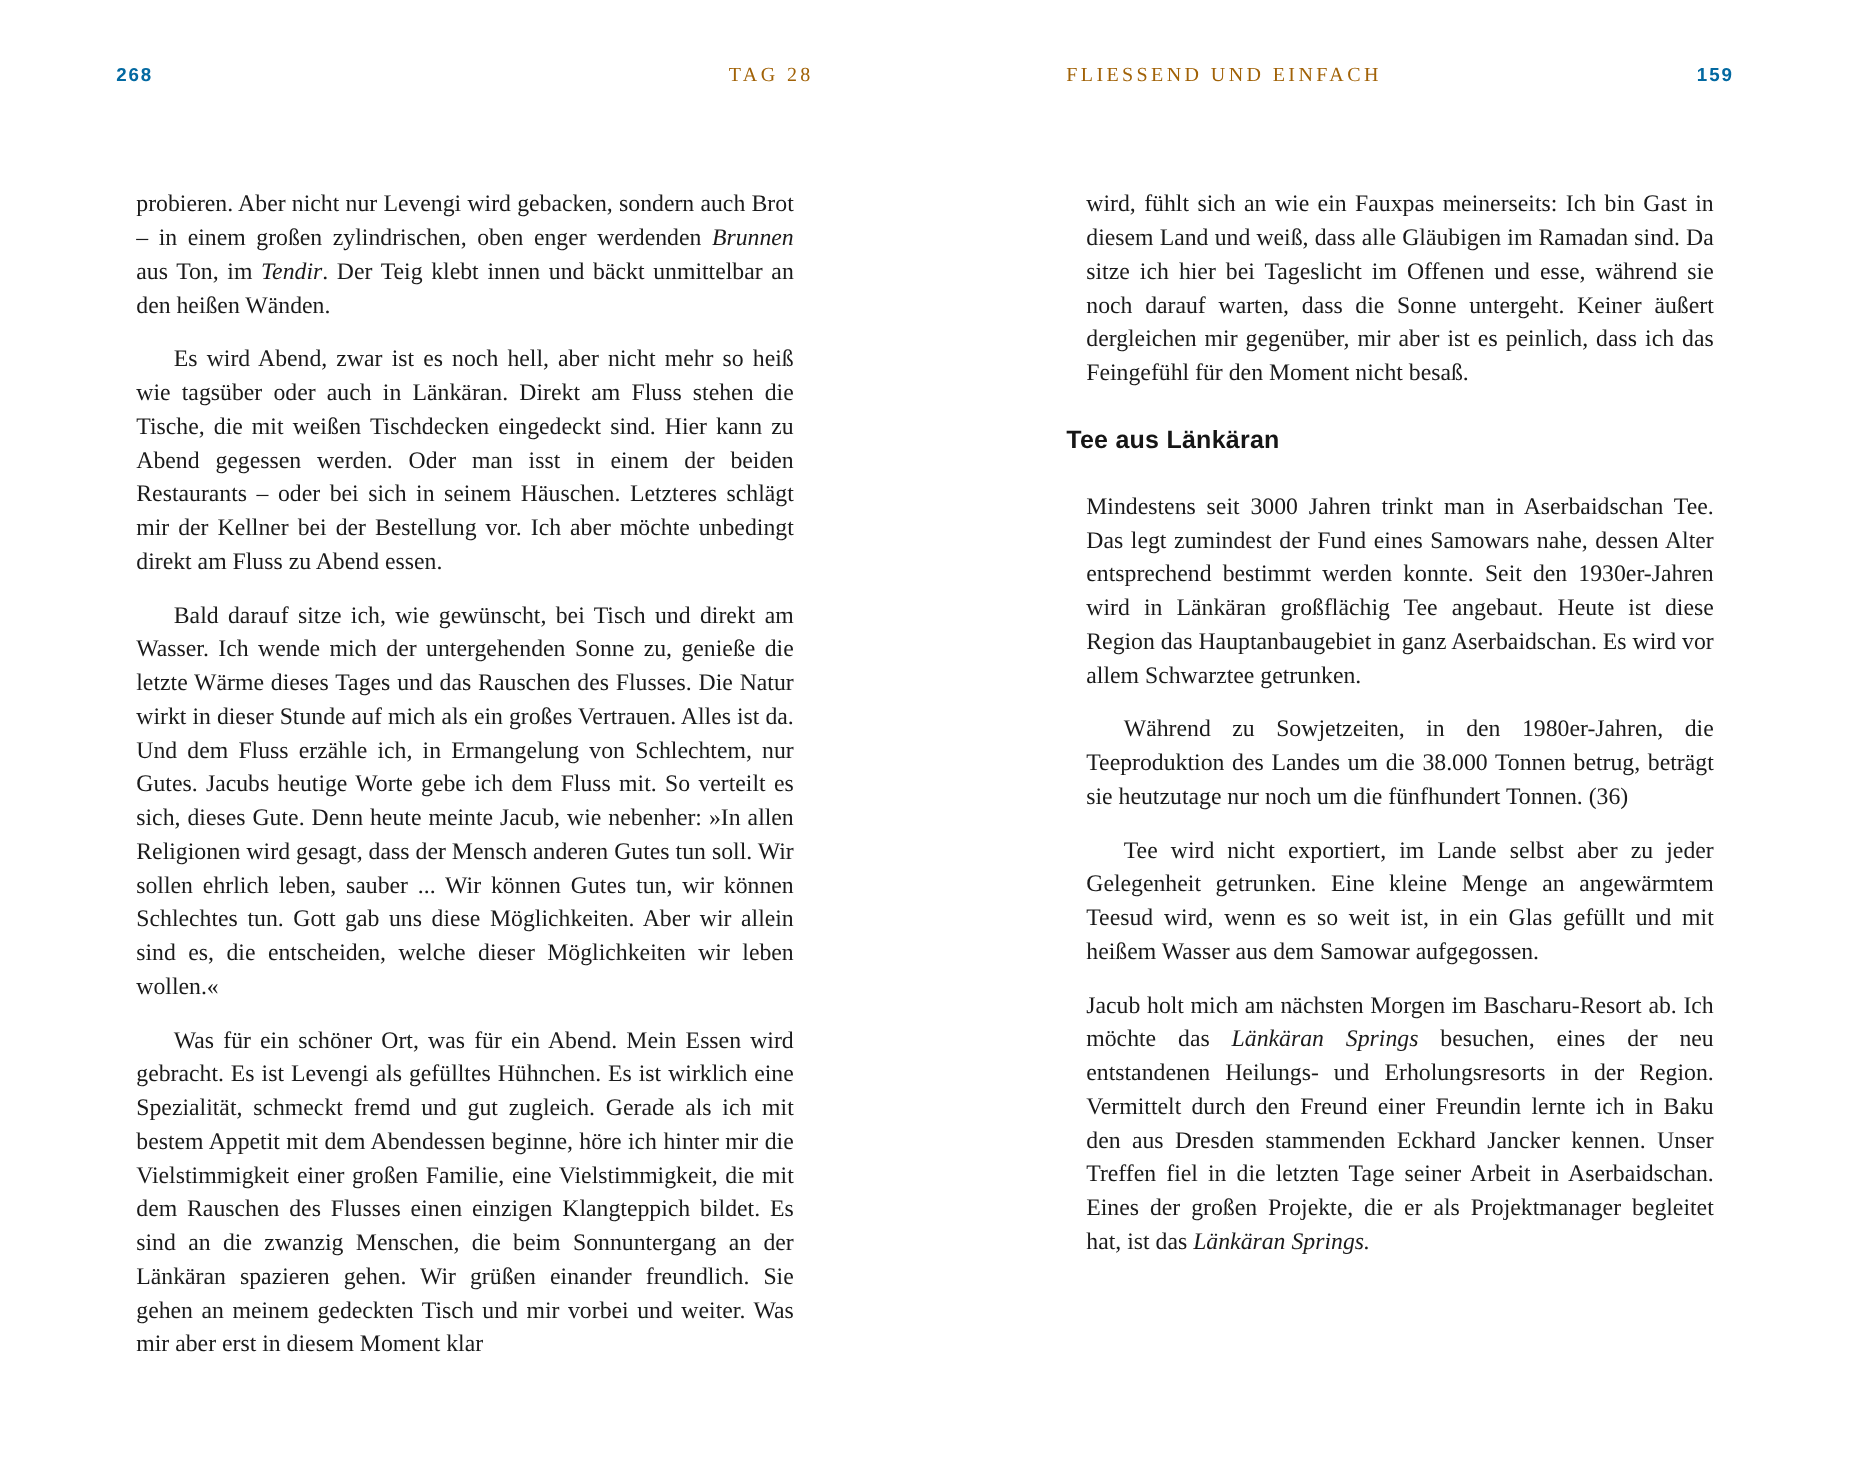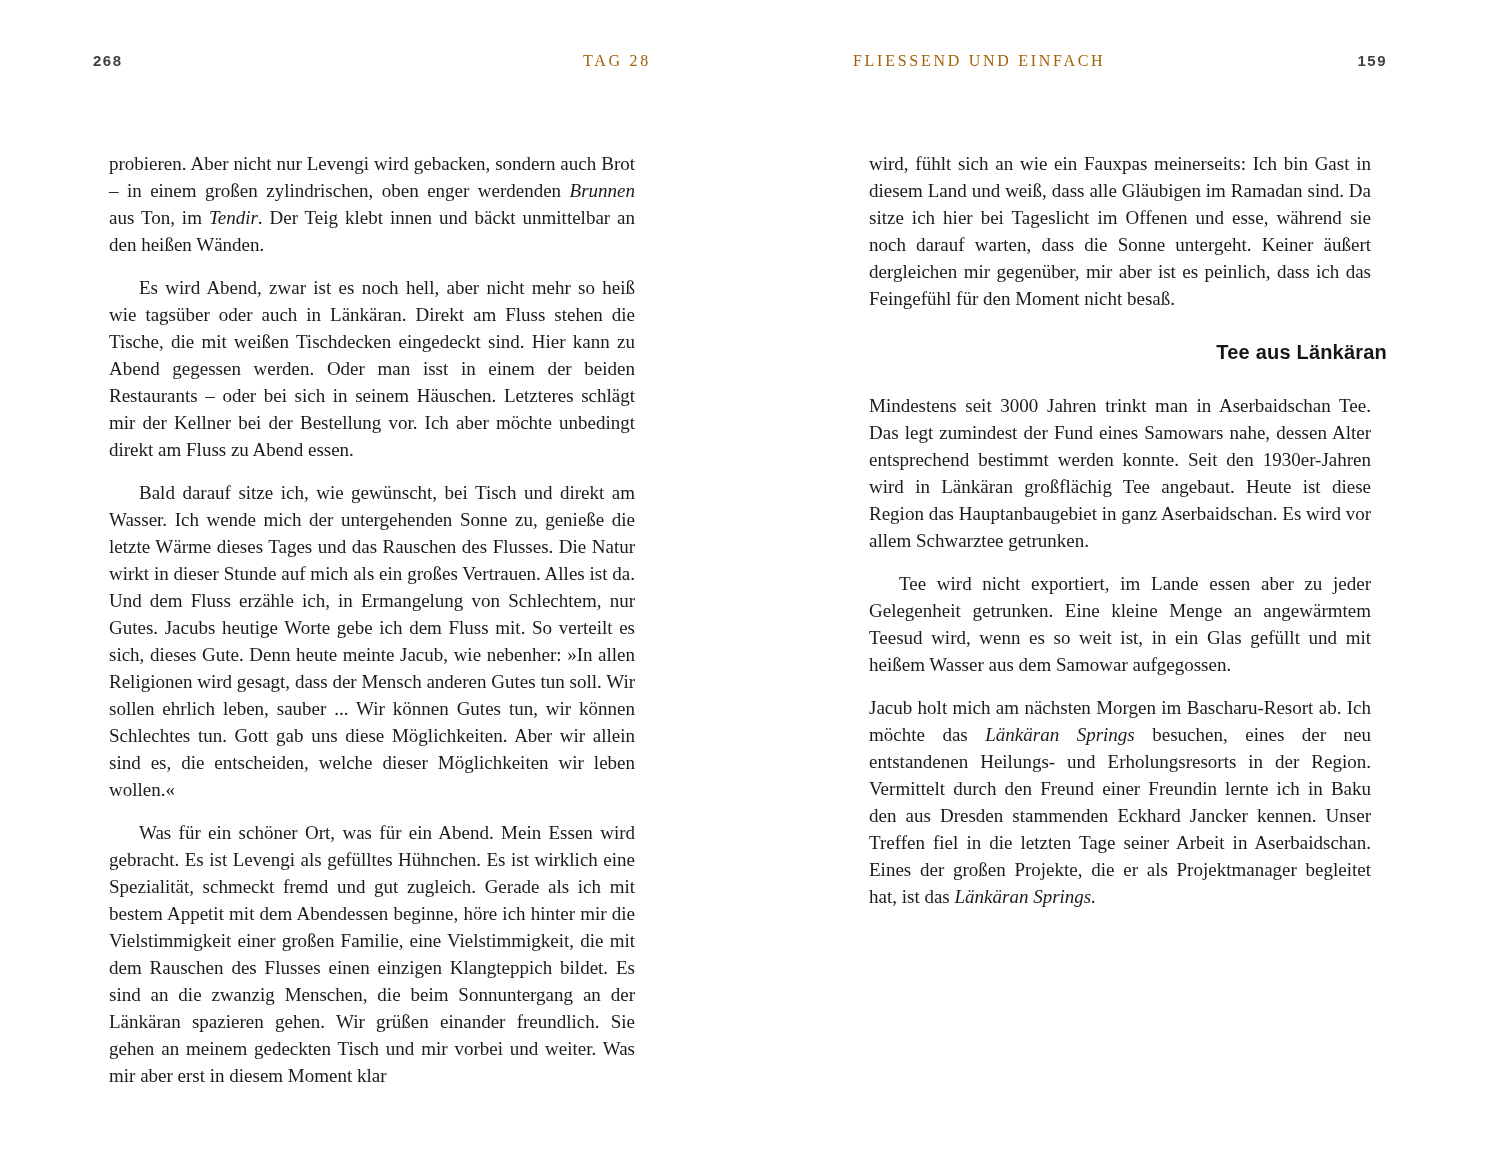--- a/index.html
+++ b/index.html
@@ -29,21 +29,21 @@
     display: flex;
     justify-content: space-between;
     align-items: baseline;
     height: 22px;
   }
   .page-num {
     font-family: "Liberation Sans", sans-serif;
     font-weight: 700;
     font-size: 15px;
     letter-spacing: 0.10em;
-    color: #404040;
+    color: #0369a1;
   }
   .running-head {
     font-family: "Liberation Serif", serif;
     font-size: 16px;
     letter-spacing: 0.17em;
     text-transform: uppercase;
     color: #a16207;
     white-space: nowrap;
   }
 
@@ -63,21 +63,21 @@
   .para.indent {
     text-indent: 30px;
   }
   .para em {
     font-style: italic;
   }
   .section-heading {
     font-family: "Liberation Sans", sans-serif;
     font-weight: 700;
     font-size: 20px;
-    text-align: right;
+    text-align: left;
     text-indent: 0;
     margin: 27px 0 26px 0;
     color: #161616;
     letter-spacing: 0.01em;
   }
 </style>
 </head>
 <body>
 
 <div class="spread">
@@ -97,18 +97,19 @@
 
   <section class="page page-right">
     <div class="page-header">
       <span class="running-head">FLIESSEND UND EINFACH</span>
       <span class="page-num">159</span>
     </div>
     <div class="page-body">
         <p class="para"><span>wird, fühlt sich an wie ein Fauxpas meinerseits: Ich bin Gast in diesem Land und weiß, dass alle Gläubigen im Ramadan sind. Da sitze ich hier bei Tageslicht im Offenen und esse, während sie noch darauf warten, dass die Sonne untergeht. Keiner äußert dergleichen mir gegenüber, mir aber ist es peinlich, dass ich das Feingefühl für den Moment nicht besaß.</span></p>
         <h2 class="section-heading">Tee aus Länkäran</h2>
         <p class="para"><span>Mindestens seit 3000 Jahren trinkt man in Aserbaidschan Tee. Das legt zumindest der Fund eines Samowars nahe, dessen Alter entsprechend bestimmt werden konnte. Seit den 1930er-Jahren wird in Länkäran großflächig Tee angebaut. Heute ist diese Region das Hauptanbaugebiet in ganz Aserbaidschan. Es wird vor allem Schwarztee getrunken.</span></p>
-        <p class="para indent"><span>Tee wird nicht exportiert, im Lande essen aber zu jeder Gelegenheit getrunken. Eine kleine Menge an angewärmtem Teesud wird, wenn es so weit ist, in ein Glas gefüllt und mit heißem Wasser aus dem Samowar aufgegossen.</span></p>
+        <p class="para indent"><span>Während zu Sowjetzeiten, in den 1980er-Jahren, die Teeproduktion des Landes um die 38.000 Tonnen betrug, beträgt sie heutzutage nur noch um die fünfhundert Tonnen. (36)</span></p>
+        <p class="para indent"><span>Tee wird nicht exportiert, im Lande selbst aber zu jeder Gelegenheit getrunken. Eine kleine Menge an angewärmtem Teesud wird, wenn es so weit ist, in ein Glas gefüllt und mit heißem Wasser aus dem Samowar aufgegossen.</span></p>
         <p class="para"><span>Jacub holt mich am nächsten Morgen im Bascharu-Resort ab. Ich möchte das </span><em>Länkäran Springs</em><span> besuchen, eines der neu entstandenen Heilungs- und Erholungsresorts in der Region. Vermittelt durch den Freund einer Freundin lernte ich in Baku den aus Dresden stammenden Eckhard Jancker kennen. Unser Treffen fiel in die letzten Tage seiner Arbeit in Aserbaidschan. Eines der großen Projekte, die er als Projektmanager begleitet hat, ist das </span><em>Länkäran Springs.</em></p>
       </div>
   </section>
 
 </div>
 
 </body></html>

